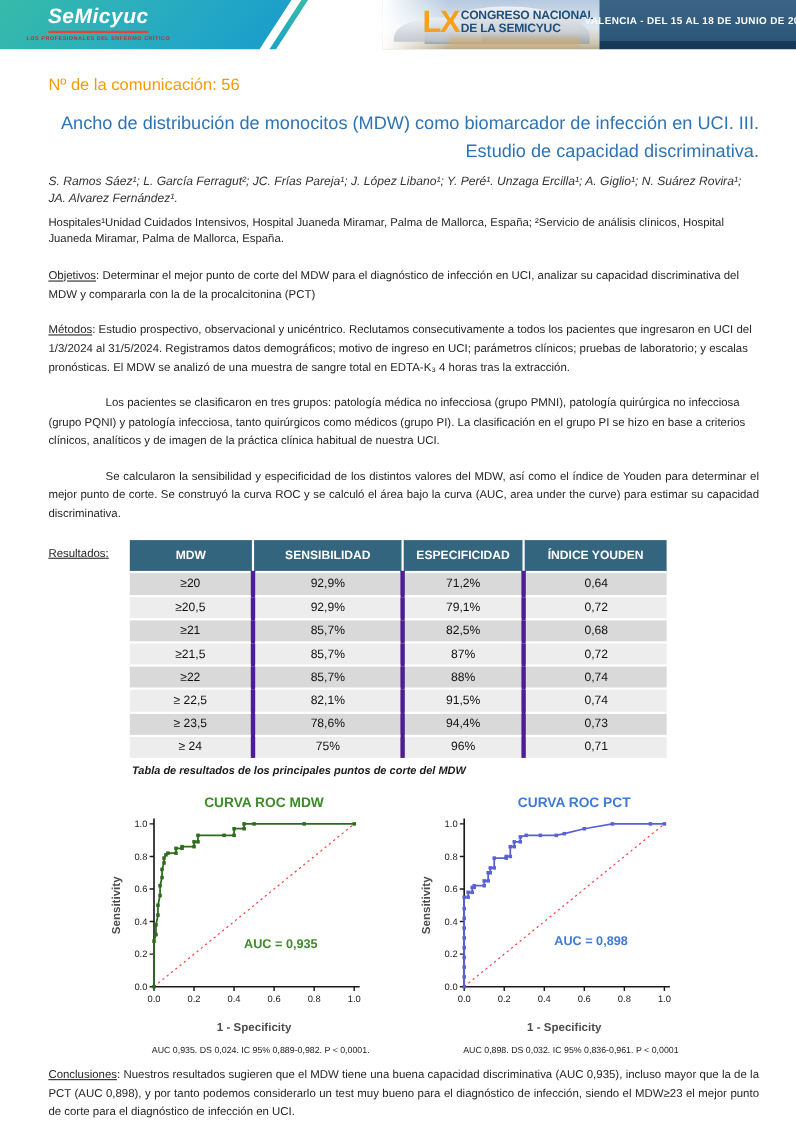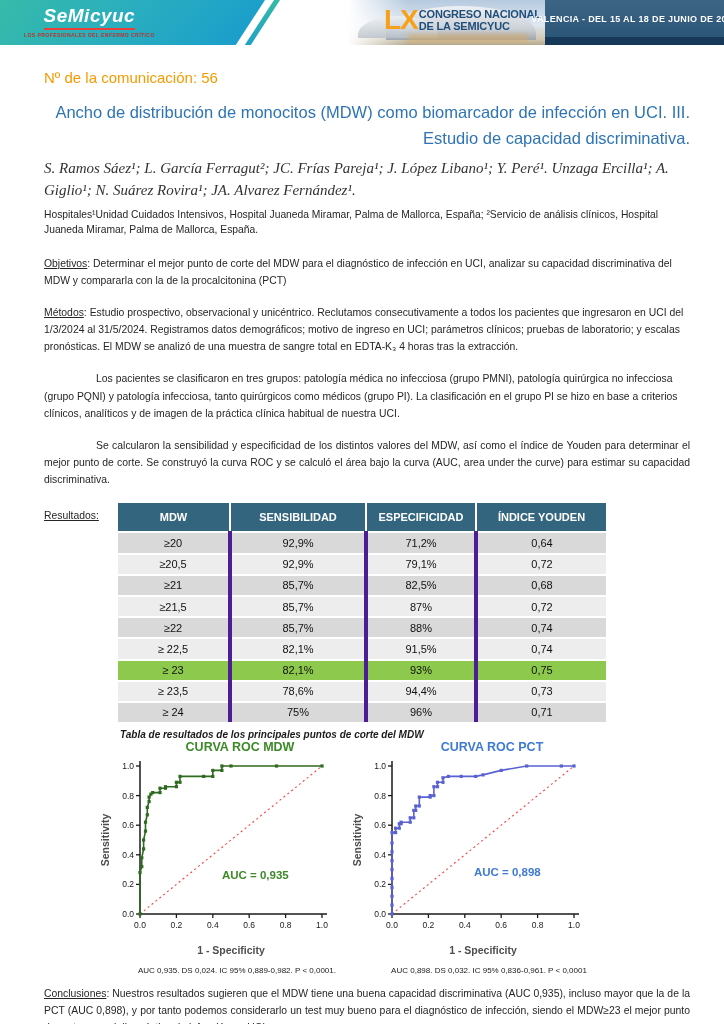--- a/index.html
+++ b/index.html
@@ -31,21 +31,21 @@
   .ph-glow { position:absolute; left:60px; bottom:3px; width:120px; height:8px; background:#d9a95f; opacity:.55; filter:blur(2px); }
   .hd-venue { position:absolute; left:545px; top:0; right:0; height:45px;
               background:linear-gradient(180deg,#3c6485 0%,#2c5678 82%,#16395a 82%,#16395a 100%);
               display:flex; align-items:center; justify-content:center; padding-bottom:7px; }
   .hd-venue span { color:#fff; font-size:9px; font-weight:bold; letter-spacing:.35px; white-space:nowrap; }
 
   
   .content { padding:0 34px 0 44px; }
   .comm { margin-top:24px; color:#f59b00; font-size:15px; }
   .title { margin-top:13px; color:#2e74b5; font-size:16.5px; line-height:1.6;text-align:right; }
-  .authors { margin-top:5px; font-size:15px; font-style:italic; color:#333; line-height:1.5;font-family:Liberation Serif, serif; }
+  .authors { margin-top:5px; font-size:11px; font-style:italic; color:#333; line-height:1.5; }
   .affil { margin-top:5px; font-size:10.3px; line-height:1.5; }
   .para { font-size:10.4px; line-height:1.65; }
   .para .lbl { text-decoration:underline; }
   .mt-obj { margin-top:17px; }
   .mt-p  { margin-top:15px; }
   .indent { text-indent:52px; }
   .just { text-align:justify; }
 
   
   .results-row { margin-top:15px; display:flex; align-items:flex-start; }
@@ -55,21 +55,21 @@
   th { background:#34657f; color:#fff; font-size:11px; font-weight:bold; padding:8px 4px; border-left:2px solid #fff; }
   th:first-child { border-left:none; }
   td { font-size:11px; text-align:center; padding:3.6px 4px; border-top:2px solid #fff; border-left:4px solid #4c1d95; color:#111; }
   td:first-child { border-left:none; }
   tbody tr:nth-child(odd) td { background:#d9d9d9; }
   tbody tr:nth-child(even) td { background:#ededed; }
   tbody tr.hl td { background:#8dc94d; }
   .tbl-caption { margin-top:7px; margin-left:76px; font-size:10px; font-style:italic; font-weight:bold; color:#1a1a1a; }
 
   
-  .charts-row { margin-top:0; margin-left:56px; display:flex; }
+  .charts-row { margin-top:16px; margin-left:56px; display:flex; gap:30px; }
   .chart { width:252px; }
   .chart-title { font-size:12.5px; font-weight:bold; text-align:center; padding-left:28px; margin-bottom:2px; }
   .chart-caption { margin-top:4px; font-size:8px; color:#1a1a1a; text-align:center; padding-left:22px; white-space:nowrap; }
 
   
   .concl { margin-top:10px; }
 </style>
 </head>
 <body>
 
@@ -149,26 +149,20 @@
             <td>≥22</td>
             <td>85,7%</td>
             <td>88%</td>
             <td>0,74</td>
           </tr>
           <tr>
             <td>≥ 22,5</td>
             <td>82,1%</td>
             <td>91,5%</td>
             <td>0,74</td>
-          </tr>
-          <tr class="hl">
-            <td>≥ 23</td>
-            <td>82,1%</td>
-            <td>93%</td>
-            <td>0,75</td>
           </tr>
           <tr>
             <td>≥ 23,5</td>
             <td>78,6%</td>
             <td>94,4%</td>
             <td>0,73</td>
           </tr>
           <tr>
             <td>≥ 24</td>
             <td>75%</td>

